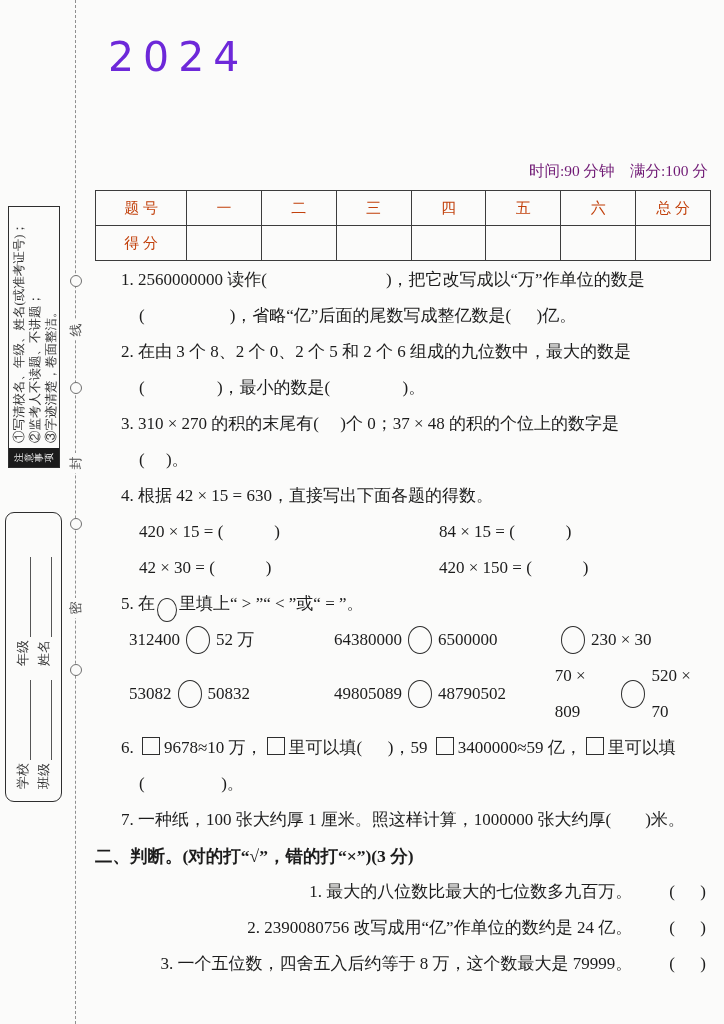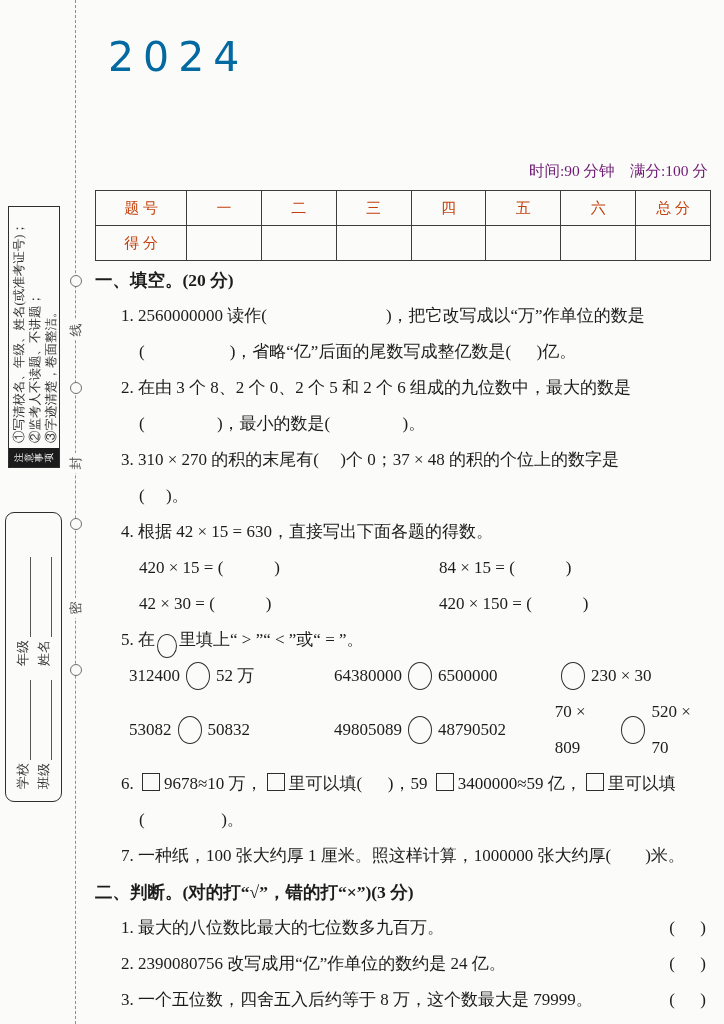--- a/index.html
+++ b/index.html
@@ -30,21 +30,21 @@
 
   
   .info-inner{width:290px;height:57px;border:1.2px solid #2e2e2e;border-radius:9px;
     display:flex;flex-direction:column;justify-content:space-evenly;padding:4px 12px;background:#fbfbfa;}
   .info-row{display:flex;align-items:flex-end;font-size:13px;color:#333;}
   .info-line{display:inline-block;width:80px;border-bottom:1px solid #555;height:13px;margin:0 14px 1px 3px;}
   .info-line:last-child{margin-right:0;}
 
   
   .year-label{position:absolute;left:108px;top:33px;font-family:"DejaVu Sans",sans-serif;
-    font-size:41px;font-weight:400;letter-spacing:9px;color:#0369a1;}
+    font-size:41px;font-weight:400;letter-spacing:9px;color:#6d28d9;}
   .meta-line{position:absolute;left:95px;top:161px;width:613px;text-align:right;
     font-size:15.5px;color:#701a75;}
 
   
   .score-table{position:absolute;left:95px;top:190px;width:616px;border-collapse:collapse;
     table-layout:fixed;}
   .score-table td{border:1px solid #3c3c3c;height:32px;text-align:center;font-size:15px;color:#c2410c;}
   .score-table{border:1.5px solid #2e2e2e;}
 
   
@@ -57,21 +57,21 @@
   .pair-row .cell-a{width:300px;}
   .cmp-row{display:flex;padding-left:34px;}
   .cmp-row .cmp-item{display:flex;align-items:center;}
   .cmp-row .c1{width:205px;}
   .cmp-row .c2{width:221px;}
   .cmp-circle{display:inline-block;width:22px;height:26px;border:1.3px solid #2e2e2e;
     border-radius:50%;margin:0 6px;flex:0 0 auto;vertical-align:middle;}
   .cmp-circle.small{width:18px;height:22px;margin:0 2px;transform:translateY(5px);}
   .digit-box{display:inline-block;width:16px;height:16px;border:1.3px solid #2e2e2e;
     margin:0 4px;vertical-align:-2px;background:#fbfbfa;}
-  .judge-row{display:flex;justify-content:space-between;padding-left:26px;gap:37px;}
+  .judge-row{display:flex;justify-content:flex-end;padding-left:26px;gap:37px;}
   .judge-bracket{padding-right:6px;}
 </style>
 </head>
 <body>
 
 <div class="seal-dash-line"></div>
 <div class="seal-circle" style="top:275px;"></div>
 <div class="seal-circle" style="top:382px;"></div>
 <div class="seal-circle" style="top:518px;"></div>
 <div class="seal-circle" style="top:664px;"></div>
@@ -135,21 +135,20 @@
     <td></td>
     <td></td>
     <td></td>
     <td></td>
   </tr>
 </tbody>
   </table>
 
 <div class="questions">
 
-  <div class="q-line sec-title">一、填空。(20 分)</div>
 
   <div class="q-line ind1 pre">1. 2560000000 读作(&nbsp;&nbsp;&nbsp;&nbsp;&nbsp;&nbsp;&nbsp;&nbsp;&nbsp;&nbsp;&nbsp;&nbsp;&nbsp;&nbsp;&nbsp;&nbsp;&nbsp;&nbsp;&nbsp;&nbsp;&nbsp;&nbsp;&nbsp;&nbsp;&nbsp;&nbsp;&nbsp;&nbsp;)，把它改写成以“万”作单位的数是</div>
   <div class="q-line ind2 pre">(&nbsp;&nbsp;&nbsp;&nbsp;&nbsp;&nbsp;&nbsp;&nbsp;&nbsp;&nbsp;&nbsp;&nbsp;&nbsp;&nbsp;&nbsp;&nbsp;&nbsp;&nbsp;&nbsp;&nbsp;)，省略“亿”后面的尾数写成整亿数是(&nbsp;&nbsp;&nbsp;&nbsp;&nbsp;&nbsp;)亿。</div>
 
   <div class="q-line ind1 pre">2. 在由 3 个 8、2 个 0、2 个 5 和 2 个 6 组成的九位数中，最大的数是</div>
   <div class="q-line ind2 pre">(&nbsp;&nbsp;&nbsp;&nbsp;&nbsp;&nbsp;&nbsp;&nbsp;&nbsp;&nbsp;&nbsp;&nbsp;&nbsp;&nbsp;&nbsp;&nbsp;&nbsp;)，最小的数是(&nbsp;&nbsp;&nbsp;&nbsp;&nbsp;&nbsp;&nbsp;&nbsp;&nbsp;&nbsp;&nbsp;&nbsp;&nbsp;&nbsp;&nbsp;&nbsp;&nbsp;)。</div>
 
   <div class="q-line ind1 pre">3. 310 × 270 的积的末尾有(&nbsp;&nbsp;&nbsp;&nbsp;&nbsp;)个 0；37 × 48 的积的个位上的数字是</div>
   <div class="q-line ind2 pre">(&nbsp;&nbsp;&nbsp;&nbsp;&nbsp;)。</div>
 

